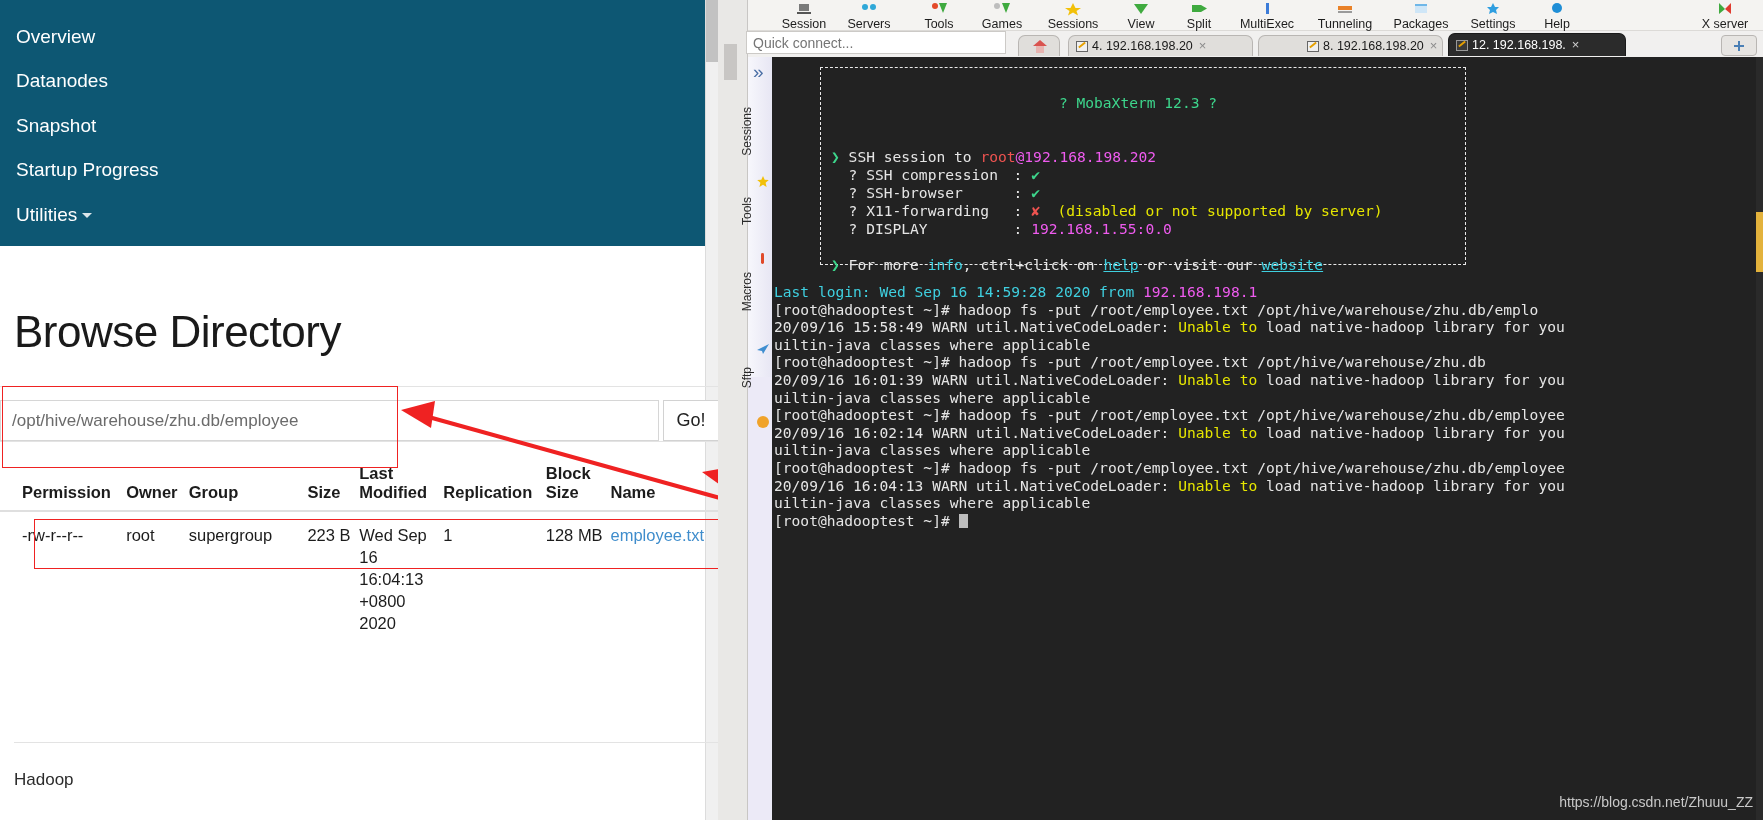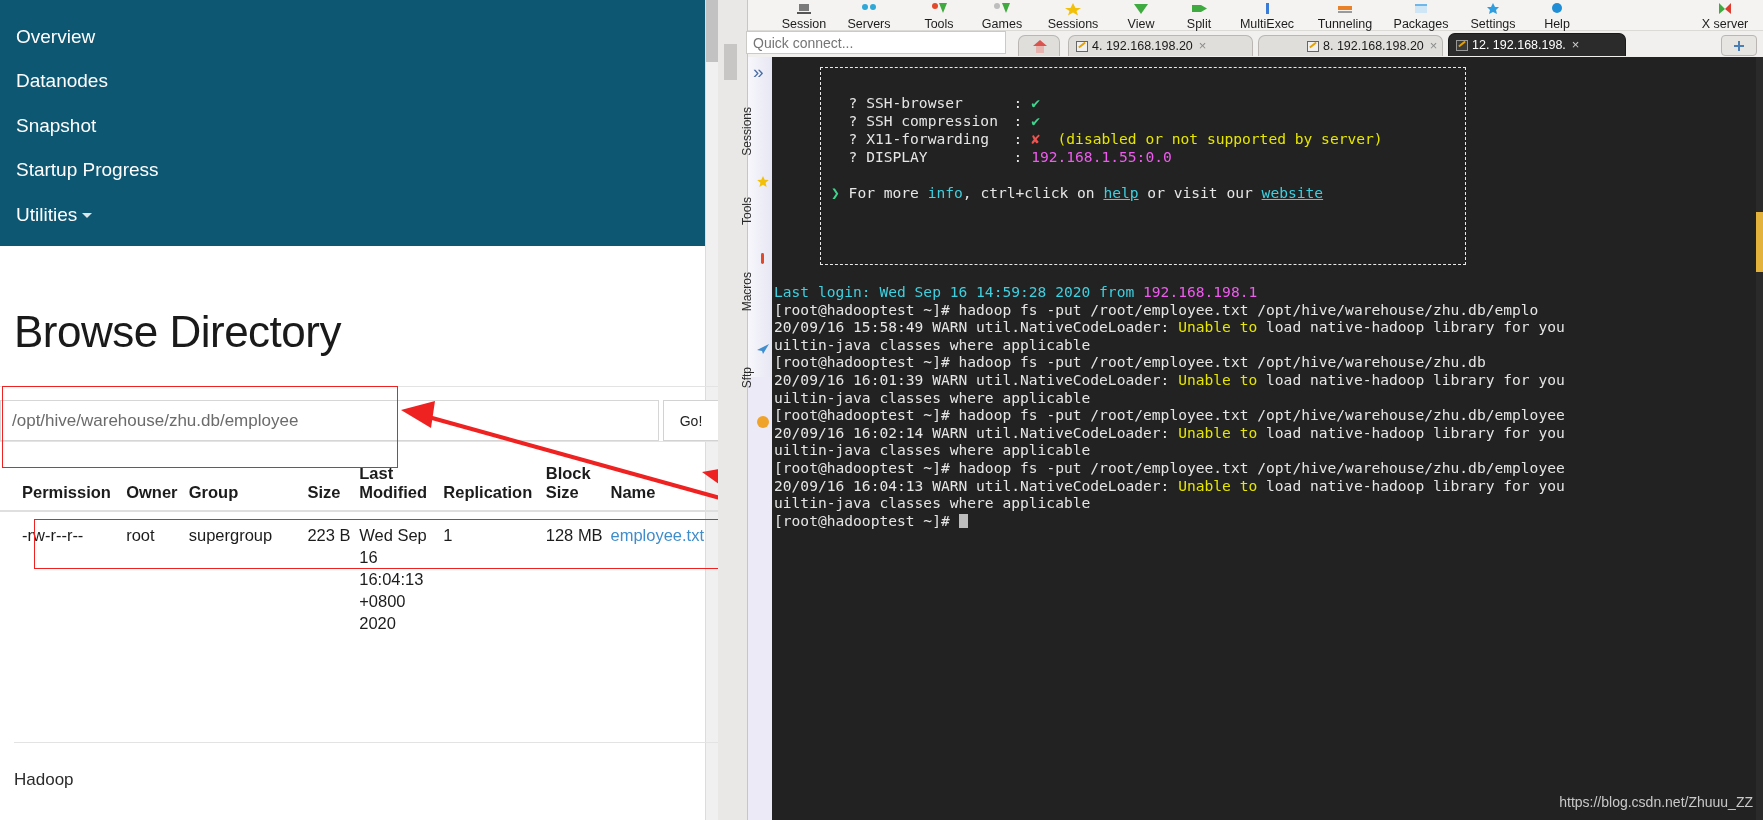--- a/index.html
+++ b/index.html
@@ -62,21 +62,21 @@
 
   #path-input {
     position: absolute; left: 0px; top: 400px; width: 659px; height: 41px;
     border: 1px solid #d6d6d6; background: #fff;
     font-size: 17px; color: #6b6b6b; padding: 0 11px;
     font-family: "Liberation Sans", sans-serif; outline: none;
   }
   #go-button {
     position: absolute; left: 663px; top: 400px; width: 56px; height: 41px;
     border: 1px solid #d2d2d2; background: #ffffff;
-    font-size: 14px; color: #222; cursor: pointer;
+    font-size: 18px; color: #222; cursor: pointer;
     font-family: "Liberation Sans", sans-serif;
   }
 
   
   #fs-table {
     position: absolute; left: 0; top: 462px; width: 740px;
     border-collapse: collapse;
     font-size: 16.5px; color: #1c1c1c;
     font-family: "Liberation Sans", sans-serif;
   }
@@ -480,23 +480,27 @@
           <circle cx="7" cy="7" r="6" fill="#f0a32a"></circle>
         </svg>
     </div>
 
     <div id="term-scroll-track"></div>
     <div id="term-scroll-thumb"></div>
 
     <div id="terminal">
 
       <div id="banner">
+        <div class="bl" style="text-align:left; padding-left:150px;">
+          <span class="g">? MobaXterm 12.3 ?</span>
+        </div>
         <div class="bl">&nbsp;</div>
+        <div class="bl"><span class="g">❯</span> <span class="w">SSH session to </span><span class="r">root</span><span class="m">@192.168.198.202</span></div>
+        <div class="bl">  <span class="w" style="display:inline-block;width:165px;">? SSH compression</span><span class="w">: </span><span class="g">✔</span></div>
         <div class="bl">  <span class="w" style="display:inline-block;width:165px;">? SSH-browser</span><span class="w">: </span><span class="g">✔</span></div>
-        <div class="bl">  <span class="w" style="display:inline-block;width:165px;">? SSH compression</span><span class="w">: </span><span class="g">✔</span></div>
         <div class="bl">  <span class="w" style="display:inline-block;width:165px;">? X11-forwarding</span><span class="w">: </span><span class="r">✘</span><span class="y">  </span><span class="y">(disabled or not supported by server)</span></div>
         <div class="bl">  <span class="w" style="display:inline-block;width:165px;">? DISPLAY</span><span class="w">: </span><span class="m">192.168.1.55:0.0</span></div>
         <div class="bl">&nbsp;</div>
         <div class="bl"><span class="g">❯</span> <span class="w">For more </span><span class="c">info</span><span class="w">, ctrl+click on </span><span class="c u">help</span><span class="w"> or visit our </span><span class="c u">website</span></div>
       </div>
 
       <div id="term-body">
           <div class="tline"><span class="c">Last login: Wed Sep 16 14:59:28 2020 from </span><span class="m">192.168.198.1</span></div>
           <div class="tline"><span class="w">[root@hadooptest ~]# </span><span class="w">hadoop fs -put /root/employee.txt /opt/hive/warehouse/zhu.db/emplo</span></div>
           <div class="tline"><span class="w">20/09/16 15:58:49 WARN util.NativeCodeLoader: </span><span class="y">Unable to</span><span class="w"> load native-hadoop library for you</span></div>

